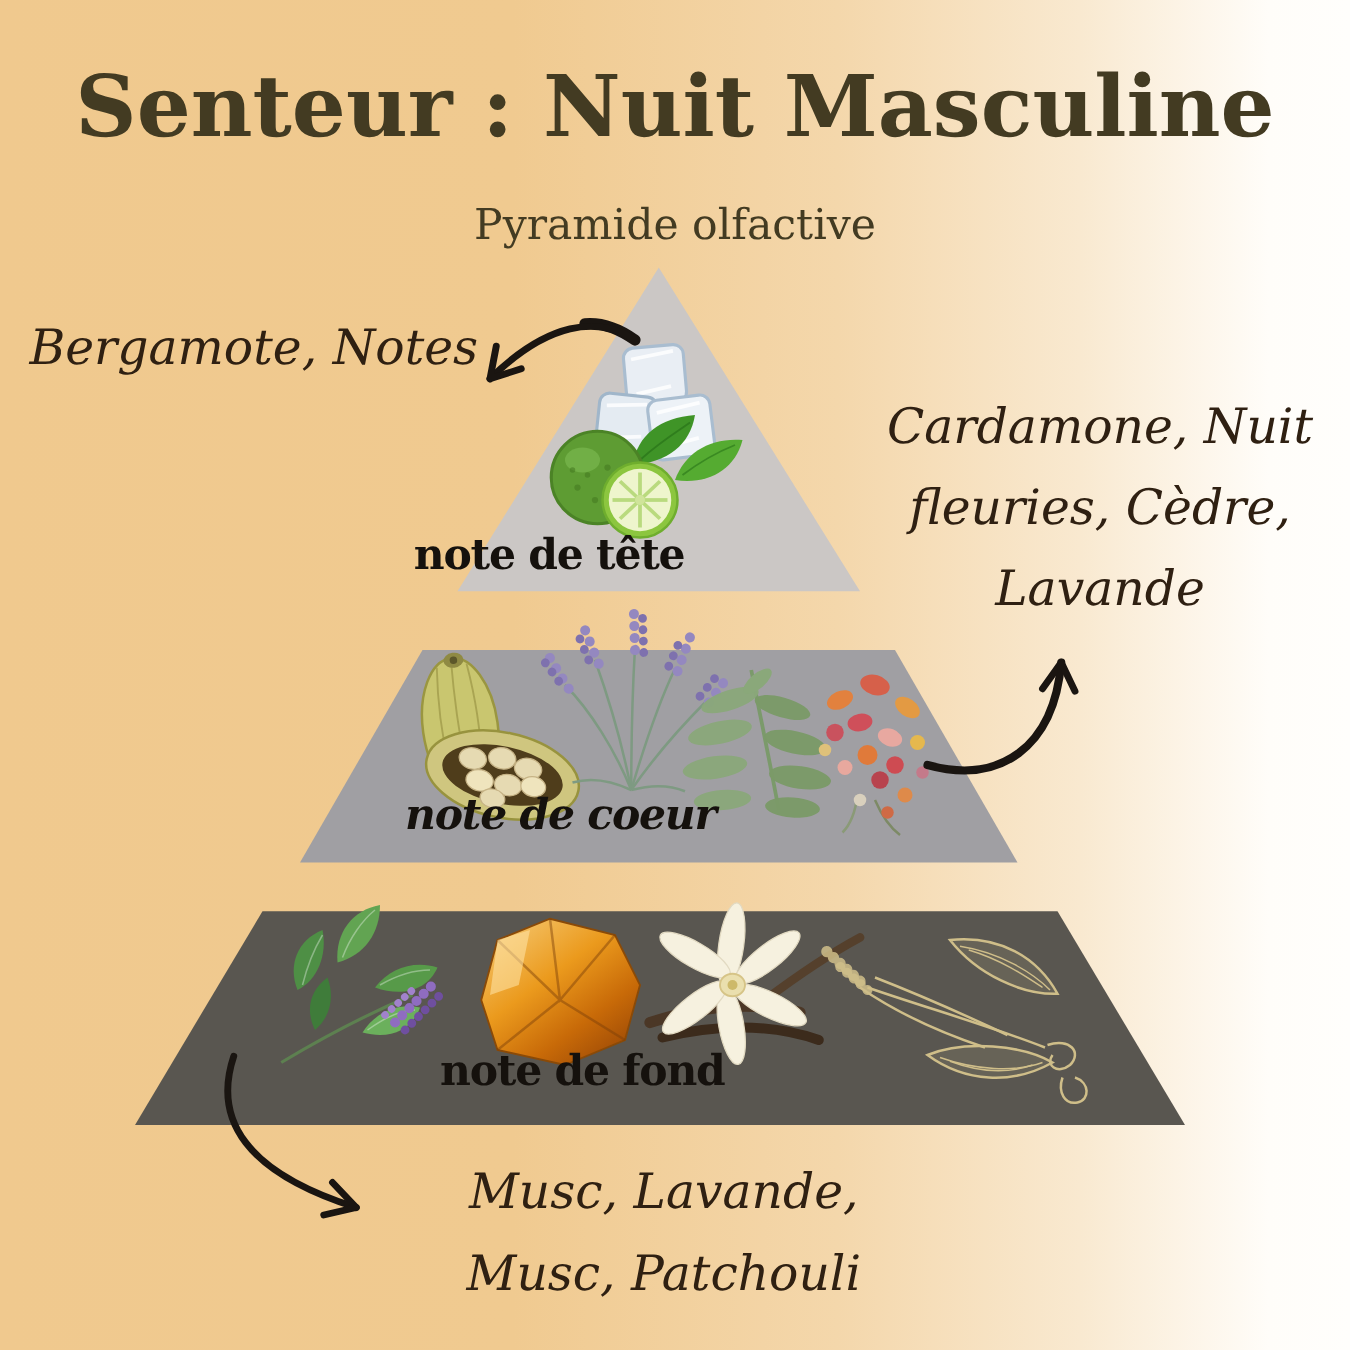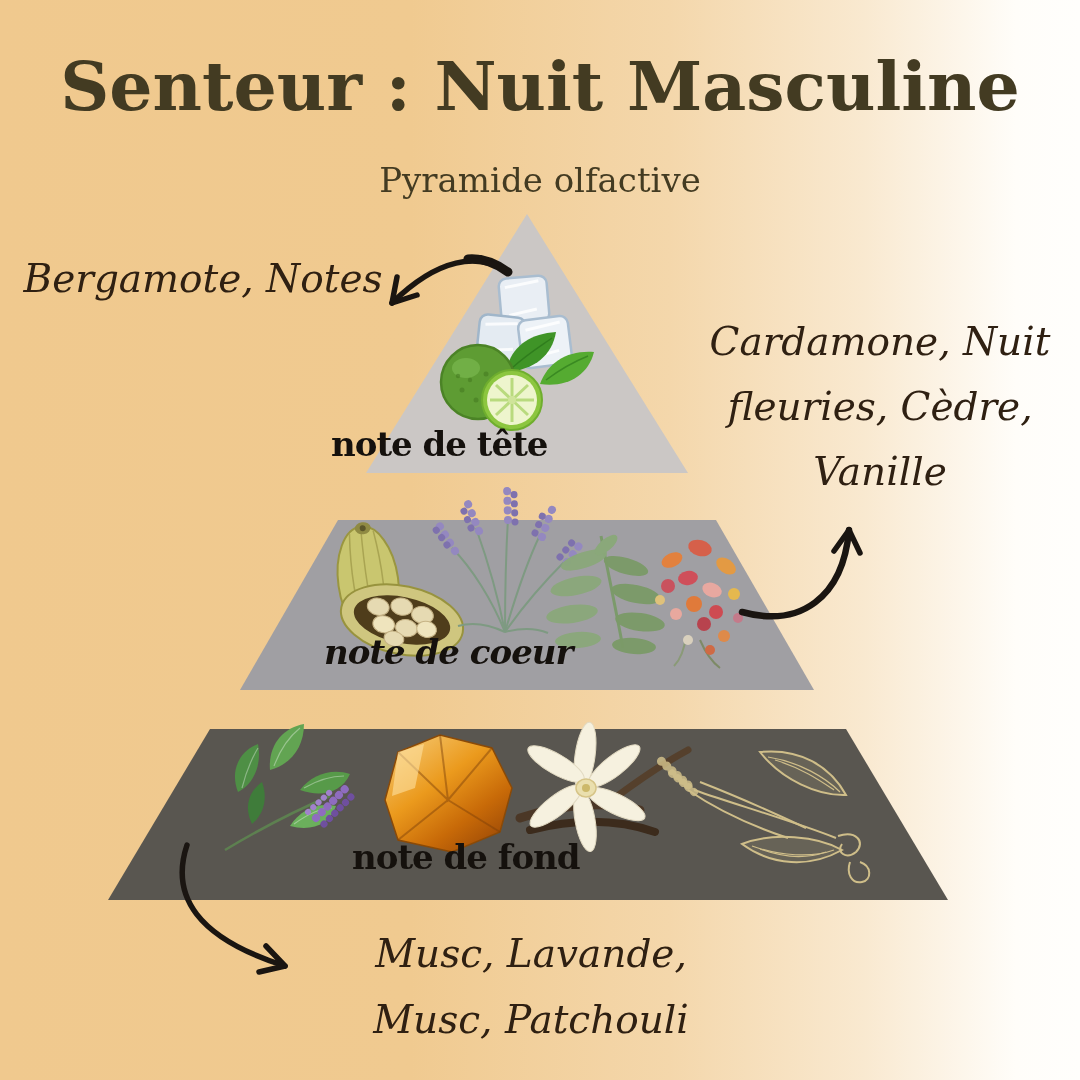--- a/index.html
+++ b/index.html
@@ -264,21 +264,21 @@
   <div class="tier-label" id="label-coeur">note de coeur</div>
   <div class="tier-label" id="label-fond">note de fond</div>
 
   <div class="annotation" id="ann-left">
     <span class="line">Bergamote, Notes</span>
   </div>
 
   <div class="annotation" id="ann-right">
     <span class="line">Cardamone, Nuit</span>
     <span class="line">fleuries, Cèdre,</span>
-    <span class="line">Vanille</span>
+    <span class="line">Lavande</span>
   </div>
 
   <div class="annotation" id="ann-bottom">
     <span class="line">Musc, Lavande,</span>
     <span class="line">Musc, Patchouli</span>
   </div>
 
 </div>
 
 </body></html>

